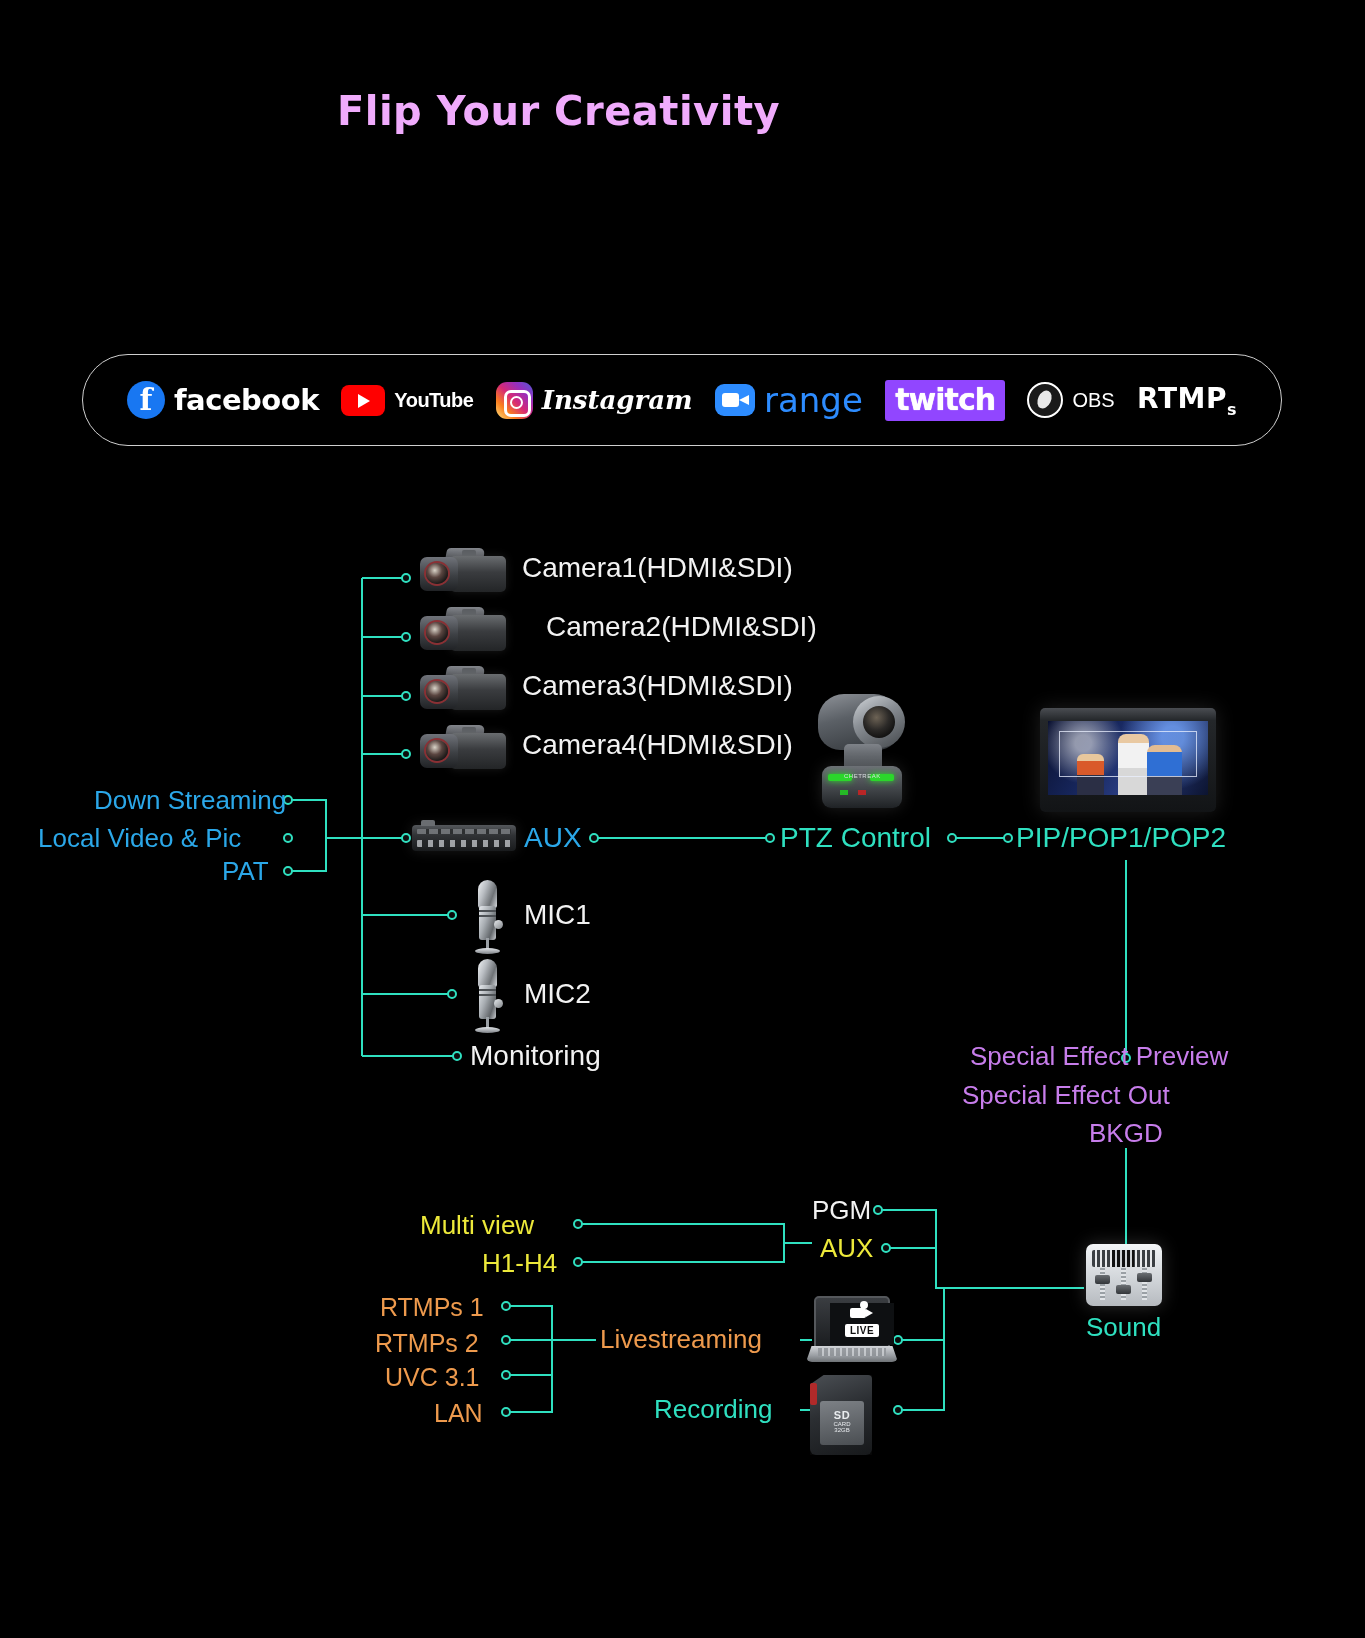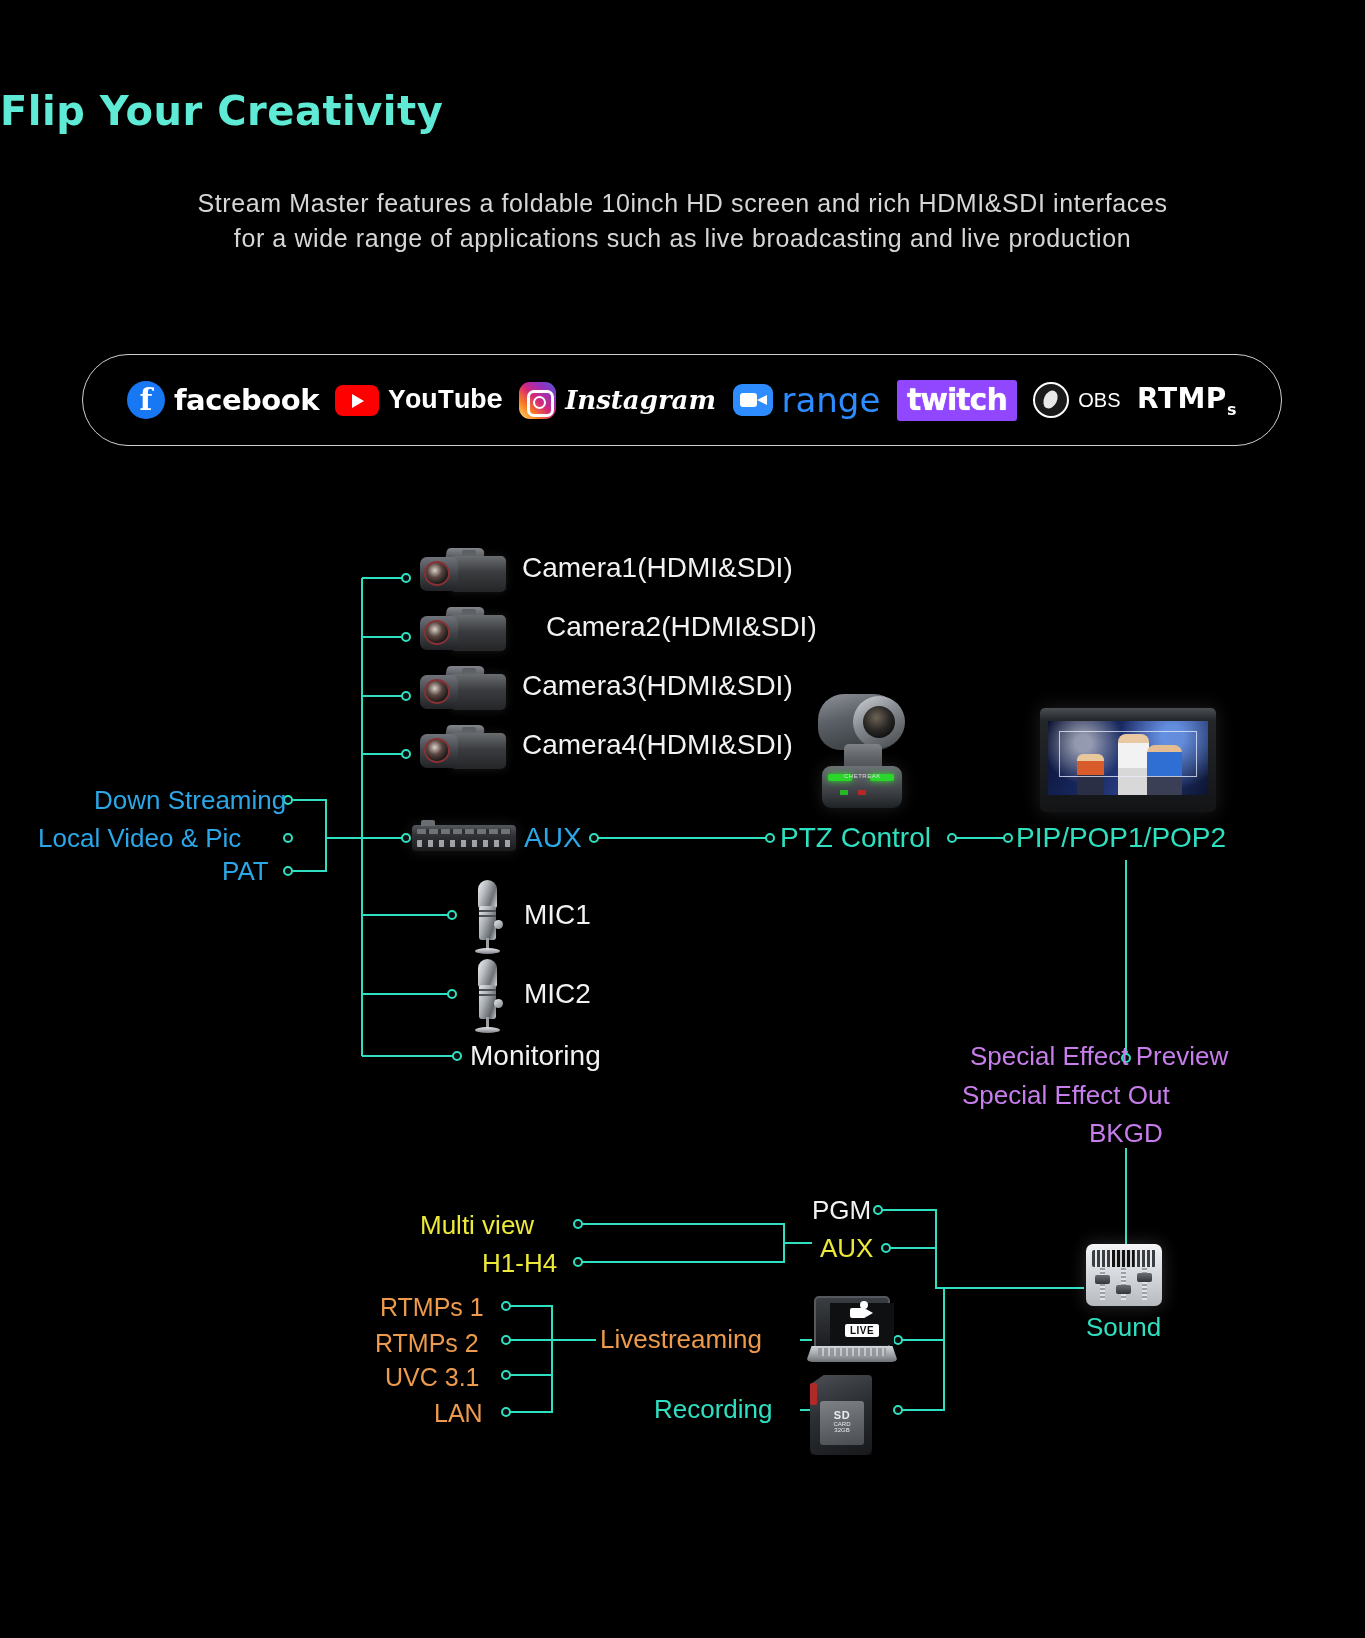--- a/index.html
+++ b/index.html
@@ -8,21 +8,21 @@
     width: 1365px;
     height: 1638px;
     overflow: hidden;
     font-family: "DejaVu Sans", sans-serif;
   }
   .page { position: relative; width: 1365px; height: 1638px; background: #000; }
 
   
   .title {
     position: absolute; left: 0; top: 88px; width: 1117px;
-    text-align: left; color: #5eead4;
+    text-align: center; color: #f0abfc;
     font-family: "DejaVu Sans", sans-serif;
     font-size: 40px; font-weight: 700; letter-spacing: .5px;
   }
   .subtitle {
     position: absolute; left: 0; top: 186px; width: 1365px;
     text-align: center; color: #d6d6d6;
     font-family: "Liberation Sans", sans-serif;
     font-size: 25px; font-weight: 300; line-height: 35px;
     letter-spacing: .6px;
   }
@@ -51,21 +51,21 @@
 
   .yt-box {
     width: 44px; height: 31px; border-radius: 8px; background: #FF0000;
     position: relative; flex: none;
   }
   .yt-box::after {
     content: ""; position: absolute; left: 17px; top: 9px;
     border-left: 12px solid #fff; border-top: 7px solid transparent;
     border-bottom: 7px solid transparent;
   }
-  .yt-name { font-size: 28px; font-family: Liberation Mono, monospace; letter-spacing: -.5px; }
+  .yt-name { font-size: 20px; font-family: Liberation Sans, sans-serif; letter-spacing: -.5px; }
 
   .ig-box {
     width: 37px; height: 37px; border-radius: 11px; flex: none;
     background: linear-gradient(45deg,#FEDA75 2%,#FA7E1E 26%,#D62976 50%,#962FBF 75%,#4F5BD5 100%);
     position: relative;
   }
   .ig-box::before {
     content: ""; position: absolute; left: 8px; top: 8px;
     width: 21px; height: 21px; border: 3px solid #fff; border-radius: 7px;
   }
@@ -383,24 +383,20 @@
 
   
   .wires { position: absolute; left: 0; top: 0; width: 1365px; height: 1638px; pointer-events: none; }
 </style>
 </head>
 <body>
 
 <div class="page">
 
   <div class="title">Flip Your Creativity</div>
-  <div class="subtitle">
-    <div>Stream Master features a foldable 10inch HD screen and rich HDMI&amp;SDI interfaces</div>
-    <div>for a wide range of applications such as live broadcasting and live production</div>
-  </div>
 
   <div class="pill">
 
     <div class="logo">
       <div class="fb-circle"></div>
       <span class="logo-txt fb-name">facebook</span>
     </div>
 
     <div class="logo">
       <div class="yt-box"></div>

